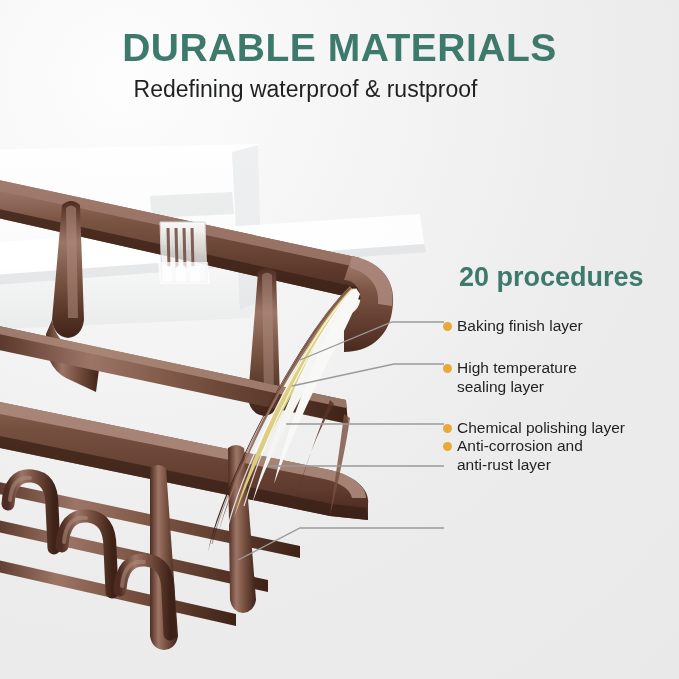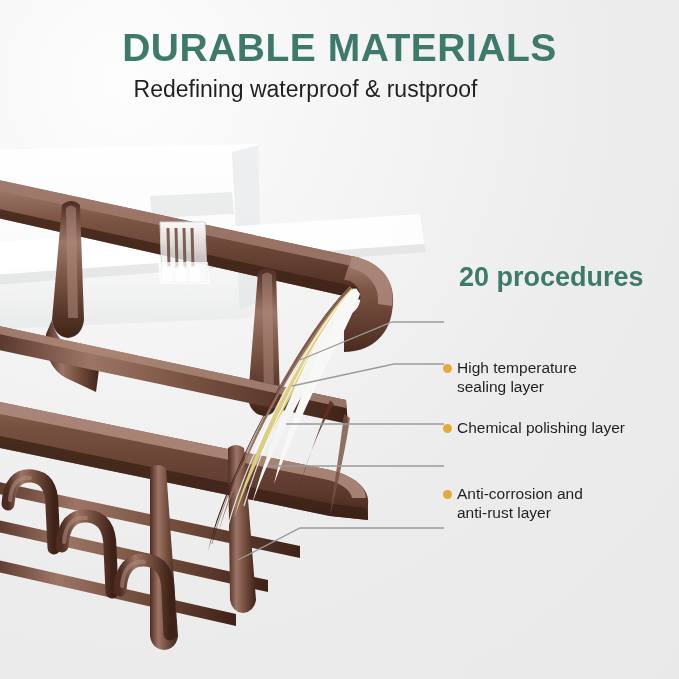--- a/index.html
+++ b/index.html
@@ -212,32 +212,36 @@
       <path d="M 268 466 L 444 466"></path>
       <path d="M 238 560 L 300 528 L 444 528"></path>
     </g>
   </svg>
 
   <div class="title">DURABLE MATERIALS</div>
   <div class="subtitle">Redefining waterproof &amp; rustproof</div>
 
   <div class="proc-heading">20 procedures</div>
 
+  <div class="callout" style="top:316px">
+    <span class="dot"></span>
+    <span class="ctext">Baking finish layer</span>
+  </div>
 
   <div class="callout" style="top:418px">
     <span class="dot"></span>
     <span class="ctext">Chemical polishing layer</span>
   </div>
 
   <div class="callout" style="top:358px">
     <span class="dot"></span>
     <span class="ctext">High temperature
 sealing layer</span>
   </div>
 
-  <div class="callout" style="top:484px">
+  <div class="callout" style="top:436px">
     <span class="dot"></span>
     <span class="ctext">Anti-corrosion and
 anti-rust layer</span>
   </div>
 
 
 </div>
 
 </body></html>

